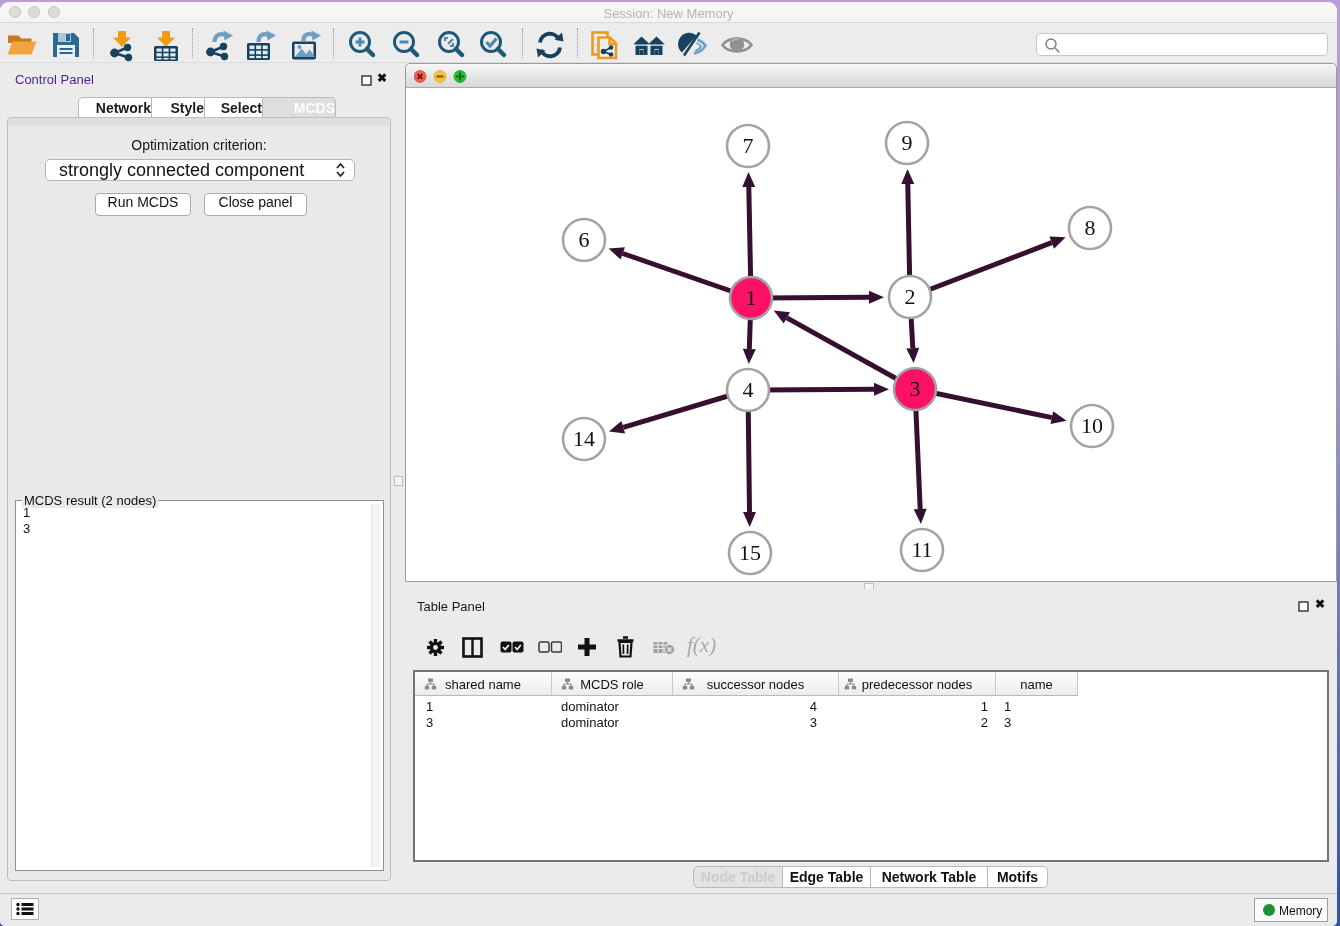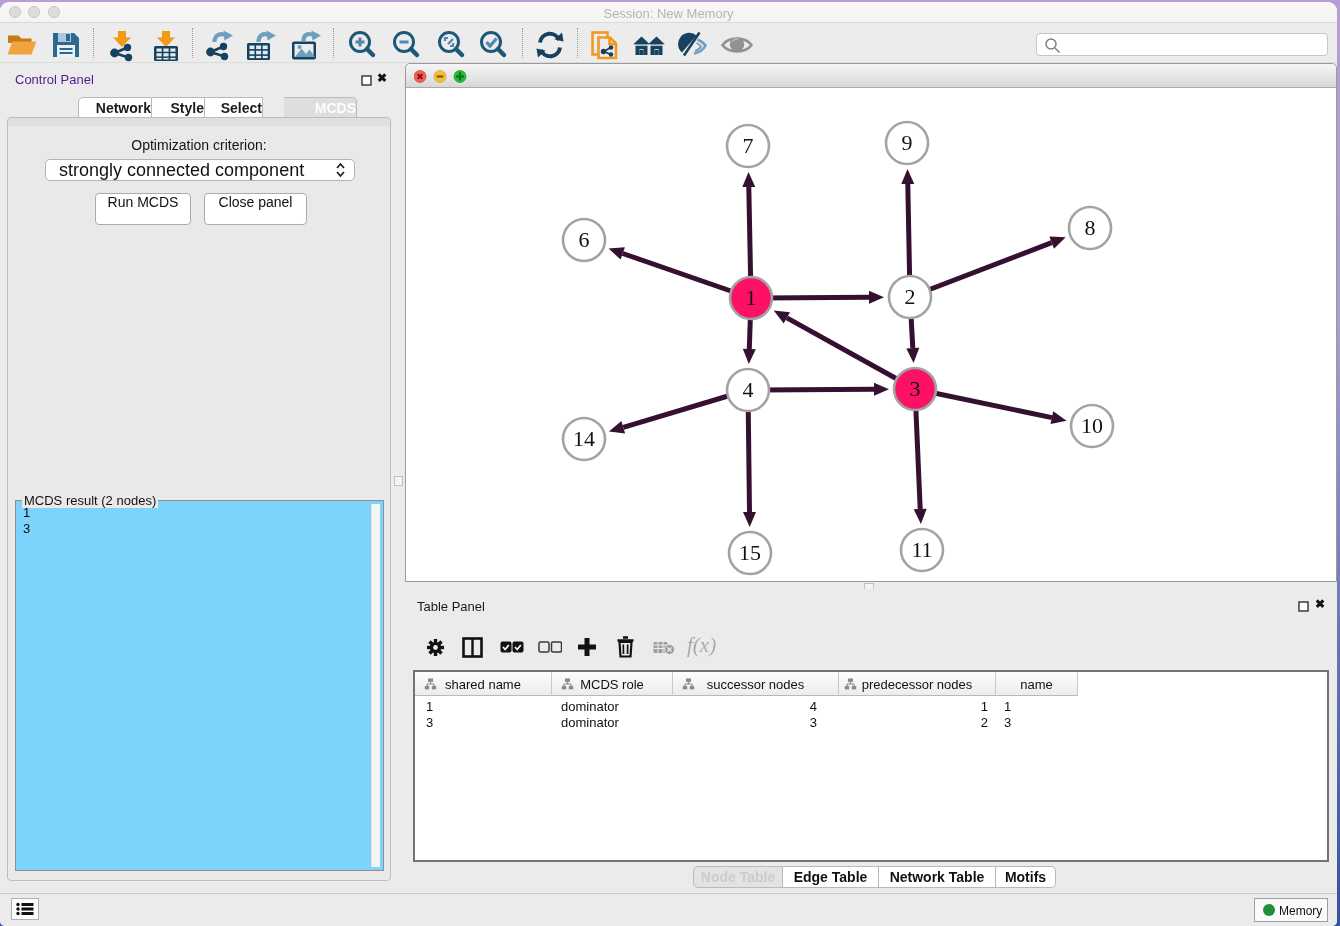--- a/index.html
+++ b/index.html
@@ -35,25 +35,25 @@
   .tab.sel   { background:#dedede; color:#fdfdfd; }
   #cp-box { position:absolute; left:7px; top:54px; width:384px; height:764px;
             border:1px solid #bdbdbd; border-radius:4px; background:#e9e9e9; }
   #cp-box .band { position:absolute; left:0; top:0; width:100%; height:8px;
                   background:#dfdfdf; border-radius:4px 4px 0 0; }
   #optlabel { position:absolute; left:0; top:19px; width:100%; text-align:center;
               font-size:14px; color:#141414; }
   #dropdown { position:absolute; left:37px; top:41px; width:310px; height:22px;
               background:#fff; border:1px solid #b4b4b4; border-radius:5px;
               font-size:18px; color:#111; line-height:20px; padding-left:13px; }
-  .btn { position:absolute; height:32px; background:#fff; border:1px solid #ababab;
+  .btn { position:absolute; height:23px; background:#fff; border:1px solid #ababab;
          border-radius:4px; font-size:14px; color:#111; text-align:center; line-height:17px; }
   
   #mcds-fs { position:absolute; left:7px; top:382px; width:369px; height:371px;
-             background:#7dd3fc; border:1px solid #8f8f8f; }
+             background:#ffffff; border:1px solid #8f8f8f; }
   #mcds-legend { position:absolute; left:6px; top:-8px; background:#e9e9e9;
                  font-size:13px; color:#111; padding:0 2px; }
   
   #netwin { position:absolute; left:405px; top:61px; width:932px; height:519px;
             border:1px solid #9a9a9a; border-radius:5px 5px 0 0; background:#fff; }
   #nettitle { position:absolute; left:0; top:0; width:100%; height:24px;
               background:linear-gradient(#f6f6f6,#d8d8d8); border-bottom:1px solid #aaa;
               border-radius:5px 5px 0 0; }
   #nettitle .t { position:absolute; width:100%; text-align:center; top:5px;
                  font-size:13px; color:#111; }
@@ -238,21 +238,21 @@
   <div id="cpanel">
     <div id="cpanel-h">Control Panel</div>
     <svg width="11" height="11" style="position:absolute; left:361px; top:12px;" viewBox="0 0 11 11">
         <rect x="1" y="1" width="9" height="9" fill="#fdfdfd" stroke="#222" stroke-width="1.3"></rect>
       </svg>
     <div style="position:absolute; left:377px; top:8px; font-size:12px; font-weight:bold; color:#111;">✖</div>
     <div class="tabrow" style="left:78px; top:34px;">
       <div class="tab first" style="width:74px;">Network</div>
         <div class="tab" style="width:53px;">Style</div>
         <div class="tab" style="width:58px;">Select</div>
-        <div class="tab last sel" style="width:73px;margin-left:21px;">MCDS</div>
+        <div class="tab last sel" style="width:73px;">MCDS</div>
     </div>
     <div id="cp-box">
         <div class="band"></div>
       <div id="optlabel">Optimization criterion:</div>
       <div id="dropdown">strongly connected component
         <svg width="13" height="16" style="position:absolute; right:7px; top:2px;" viewBox="0 0 13 16">
             <path d="M3 6 L6.5 2 L10 6" fill="none" stroke="#222" stroke-width="1.8"></path>
             <path d="M3 10 L6.5 14 L10 10" fill="none" stroke="#222" stroke-width="1.8"></path>
           </svg>
       </div>
@@ -440,21 +440,21 @@
       <div class="cell" style="left:424px; top:27px; width:149px; text-align:right;">1</div>
       <div class="cell" style="left:589px; top:27px;">1</div>
       <div class="cell" style="left:11px; top:43px;">3</div>
       <div class="cell" style="left:146px; top:43px;">dominator</div>
       <div class="cell" style="left:258px; top:43px; width:144px; text-align:right;">3</div>
       <div class="cell" style="left:424px; top:43px; width:149px; text-align:right;">2</div>
       <div class="cell" style="left:589px; top:43px;">3</div>
     </div>
     <div class="tabrow" style="left:294px; top:277px;">
       <div class="btab" style="width:90px; border-left:1px solid #b9b9b9; border-radius:5px 0 0 5px; background:#e3e3e3; color:#ccc;">Node Table</div>
-        <div class="btab" style="width:96px;">Edge Table</div>
+        <div class="btab" style="width:88px;">Edge Table</div>
         <div class="btab" style="width:117px;">Network Table</div>
         <div class="btab" style="width:60px; border-radius:0 5px 5px 0;">Motifs</div>
     </div>
   </div>
   <div id="statusbar">
     <div style="position:absolute; left:11px; top:4px; width:28px; height:22px; background:#fdfdfd; border:1px solid #b0b0b0;">
       <svg width="18" height="14" style="position:absolute;left:4px;top:3px;" viewBox="0 0 18 14">
         <circle cx="2" cy="2.5" r="1.7" fill="#111"></circle>
           <circle cx="2" cy="7" r="1.7" fill="#111"></circle>
           <circle cx="2" cy="11.5" r="1.7" fill="#111"></circle>

